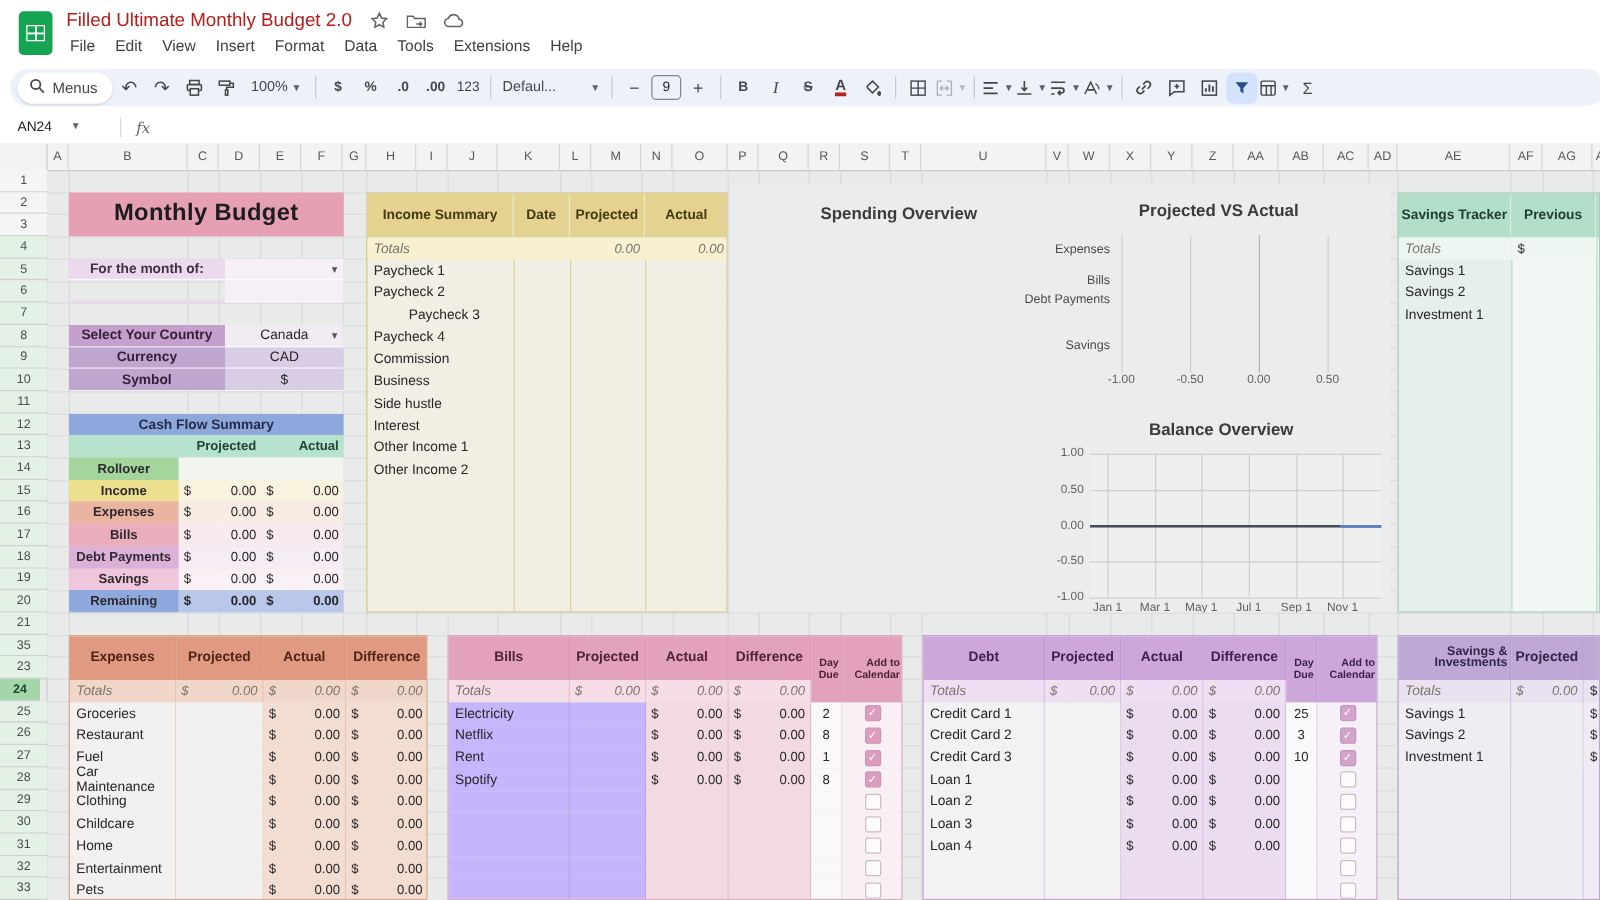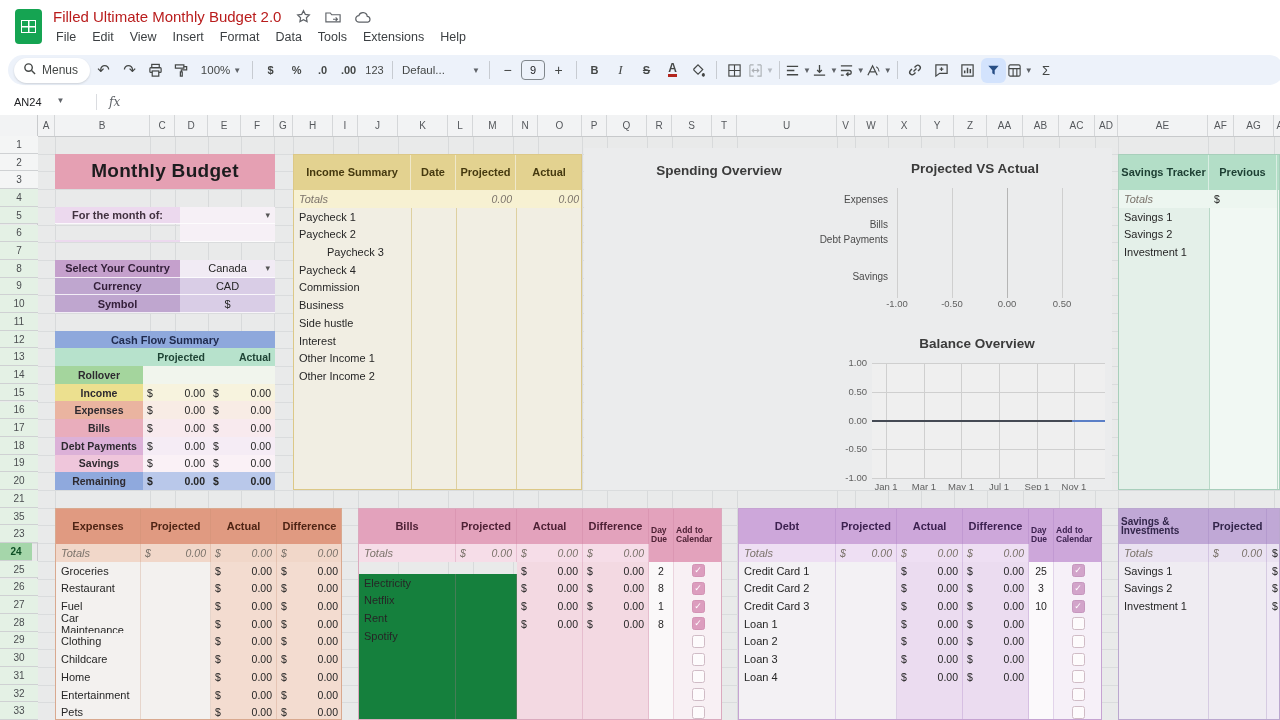--- a/index.html
+++ b/index.html
@@ -55,21 +55,21 @@
   .gh{position:absolute;left:38px;right:0;height:1px;background:#dadcdd;z-index:0;}
   .cell{position:absolute;box-sizing:border-box;display:flex;align-items:center;font-size:11px;color:#262626;}
   .cell span{pointer-events:none;}
   .blk{position:absolute;box-sizing:border-box;z-index:2;overflow:hidden;}
   .ctr{justify-content:center;text-align:center;}
   .rgt{justify-content:flex-end;padding-right:4px;}
   .bold{font-weight:bold;}
   .money{justify-content:space-between;padding:0 4px;font-size:10.5px;}
   .itl{font-style:italic;color:#7b736b;}
   .th{font-weight:bold;font-size:11px;display:flex;align-items:center;justify-content:center;
-    text-align:left;border-right:1px solid rgba(250,250,250,.55);}
+    text-align:right;border-right:1px solid rgba(250,250,250,.55);}
   .small2{font-size:8.5px;line-height:9.5px;padding:0 2px;}
   .nmtxt{padding-left:5px;}
   
   .mb-header{background:var(--header-pink);display:flex;align-items:center;justify-content:center;
     font-size:19px;font-weight:bold;color:#1c1c1e;letter-spacing:.3px;}
   .lav-label{background:#ecd9ee;font-weight:bold;color:#41313f;border-bottom:1px solid rgba(255,255,255,.8);}
   .lav-value{background:#f6f0f6;border-bottom:1px solid rgba(255,255,255,.8);}
   .pur-label{background:var(--purple-label);font-weight:bold;color:#34203a;border-bottom:1px solid rgba(255,255,255,.8);}
   .pur-value-dd{background:#f1ebf4;border-bottom:1px solid rgba(255,255,255,.8);}
   .pur-sub-label{background:var(--purple-sub);font-weight:bold;color:#34203a;border-bottom:1px solid rgba(255,255,255,.8);}
@@ -95,21 +95,21 @@
   .trk .th{background:var(--tracker-mint);color:#1e4034;}
   .trk .tot{background:#edf6f0;}
   .trk .bg-nm{background:#e4f0e9;} .trk .bg-val{background:#f1f8f3;}
   .trk .dvd{background:#b9d8c7;}
   
   .exp{border:1px solid #d9a98f;} .bil{border:1px solid #dbaabe;}
   .deb{border:1px solid #c6a3d2;} .sav2{border:1px solid #bba7cf;}
   .exp .th{background:var(--expenses-header);color:#4e2414;}
   .exp .tot{background:#f1d7c9;} .exp .nm{background:#f3f1ef;} .exp .val{background:#f3dcd0;}
   .bil .th{background:var(--bills-header);color:#4e2135;}
-  .bil .tot{background:#f6dde8;} .bil .nm{background:#15803d;margin-top:12px;} .bil .val{background:#f3d9e2;}
+  .bil .tot{background:#f6dde8;} .bil .nm{background:#c4b5fd;} .bil .val{background:#f3d9e2;}
   .bil .day{background:#faf8f9;justify-content:center;font-size:10.5px;}
   .bil .addc{background:#f8f0f4;justify-content:center;}
   .deb .th{background:var(--debt-header);color:#3c2150;}
   .deb .tot{background:#eedff3;} .deb .nm{background:#f3f1f4;} .deb .val{background:#ebdcf0;}
   .deb .day{background:#fbf9fb;justify-content:center;font-size:10.5px;}
   .deb .addc{background:#f6f0f8;justify-content:center;}
   .sav2 .th{background:var(--savinv-header);color:#32254a;}
   .sav2 .tot{background:#eae2f1;} .sav2 .nm{background:#efecf2;} .sav2 .val{background:#f0eaf5;}
   .exp .cell{border-right:1px solid rgba(196,140,112,.28);}
   .bil .cell{border-right:1px solid rgba(196,120,155,.28);}

